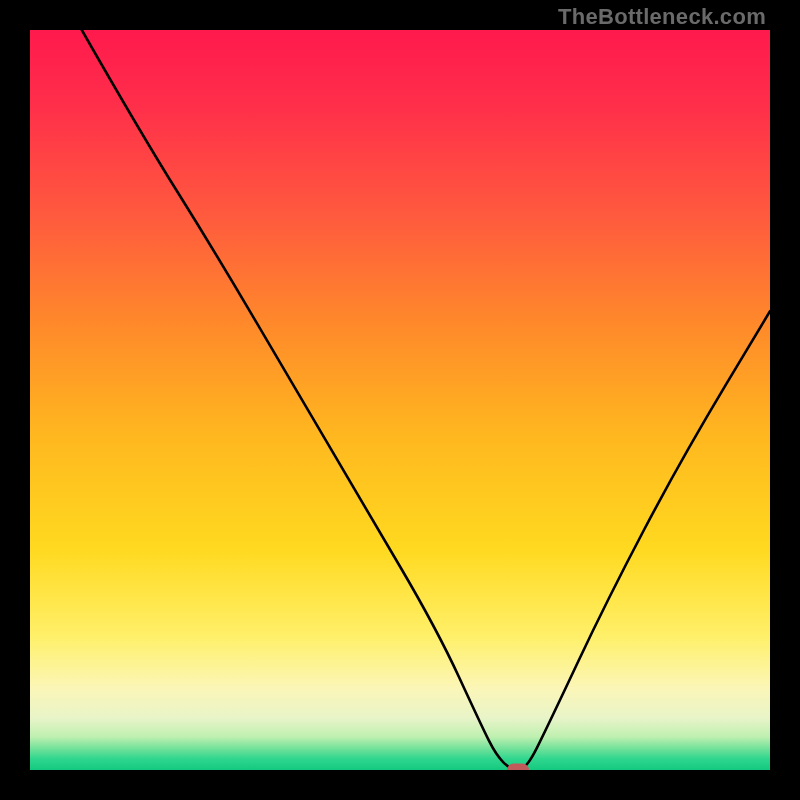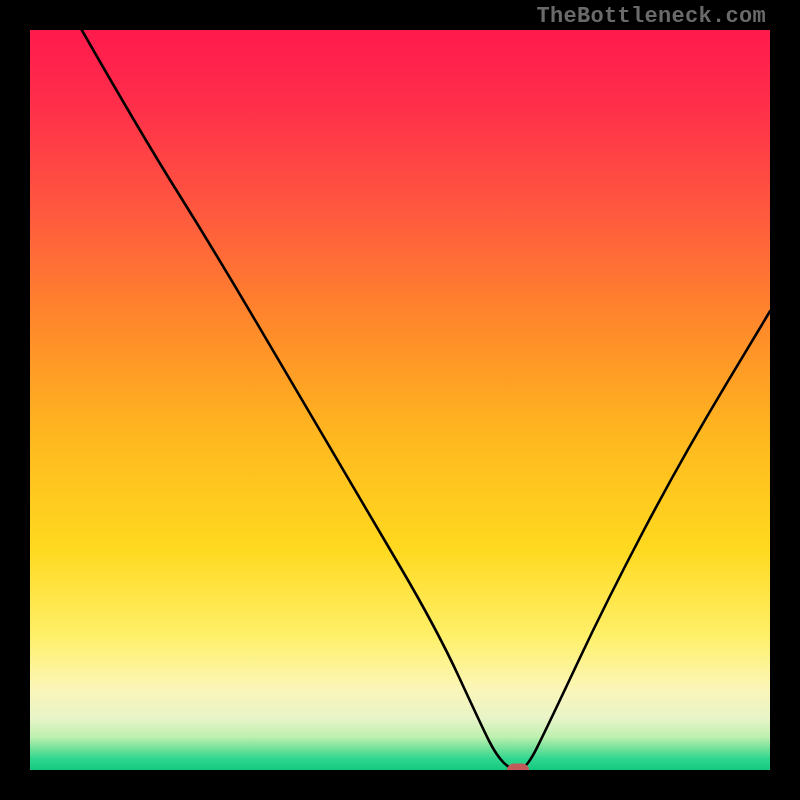--- a/index.html
+++ b/index.html
@@ -38,21 +38,21 @@
       #77e29b 97%,
       #2fd68e 98.5%,
       #14c97f 100%
     );
     overflow: hidden;
   }
   .watermark {
     position: absolute;
     top: 4px;
     right: 34px;
-    font-family: Liberation Mono, monospace;
+    font-family: Liberation Sans, sans-serif;
     font-size: 22px;
     font-weight: 600;
     color: #6a6a6a;
     letter-spacing: 0.3px;
   }
   svg.curve {
     position: absolute;
     left: 0;
     top: 0;
     width: 740px;

